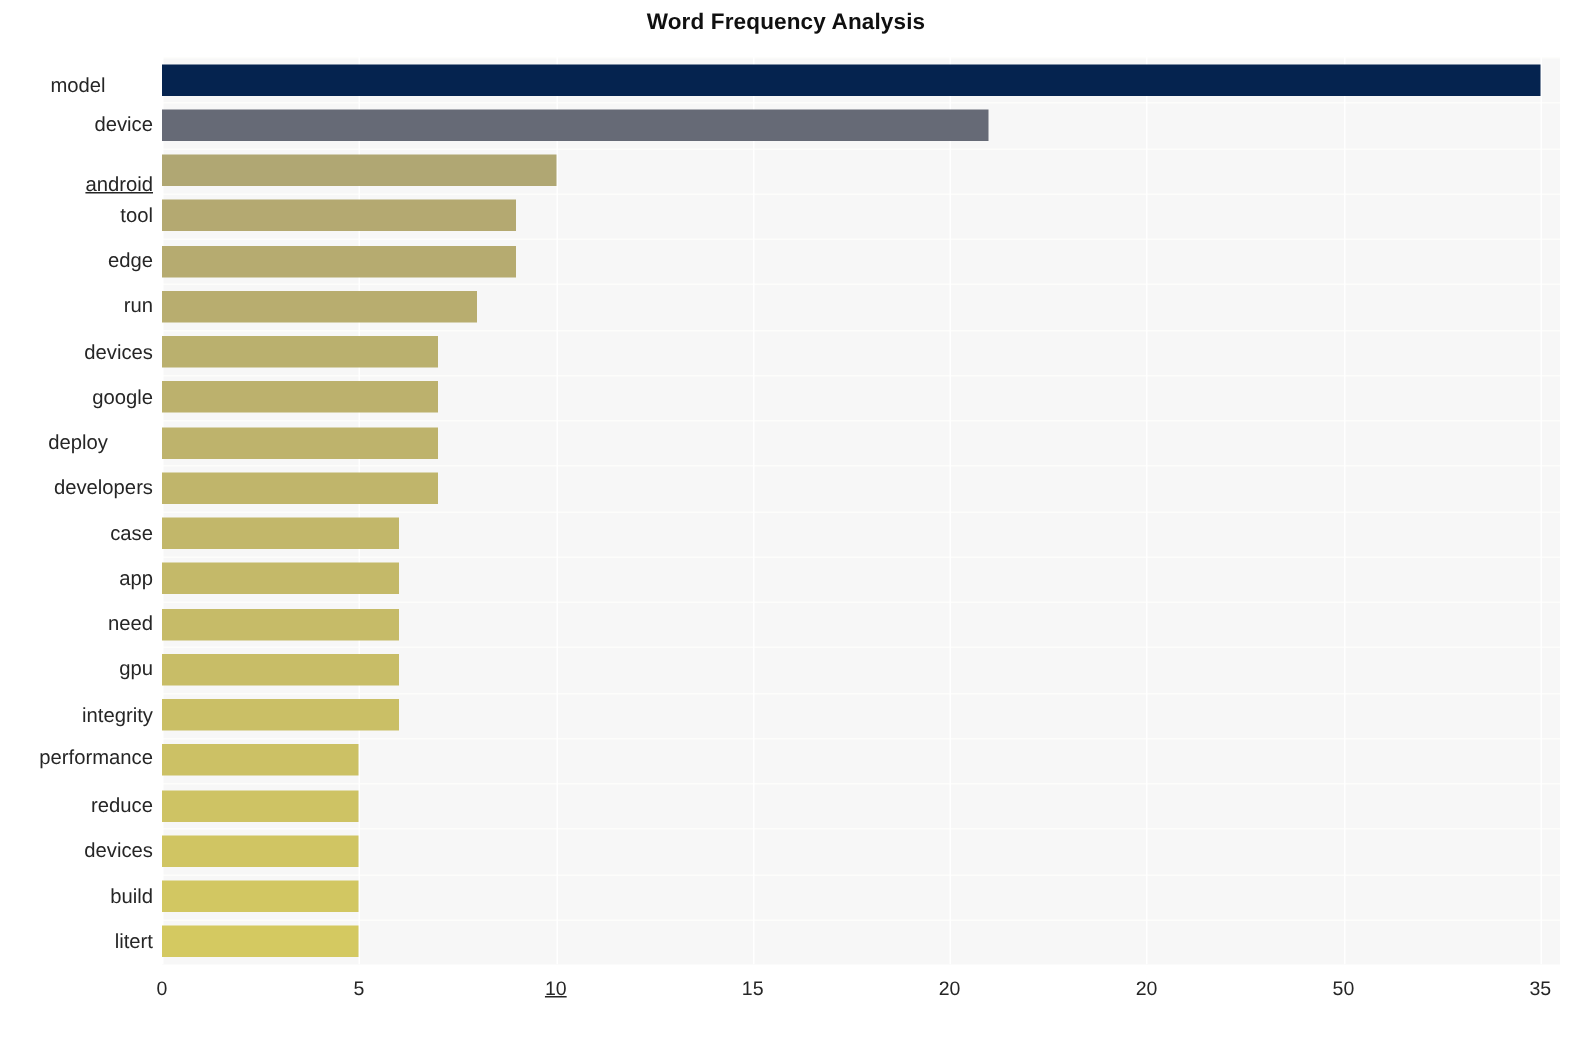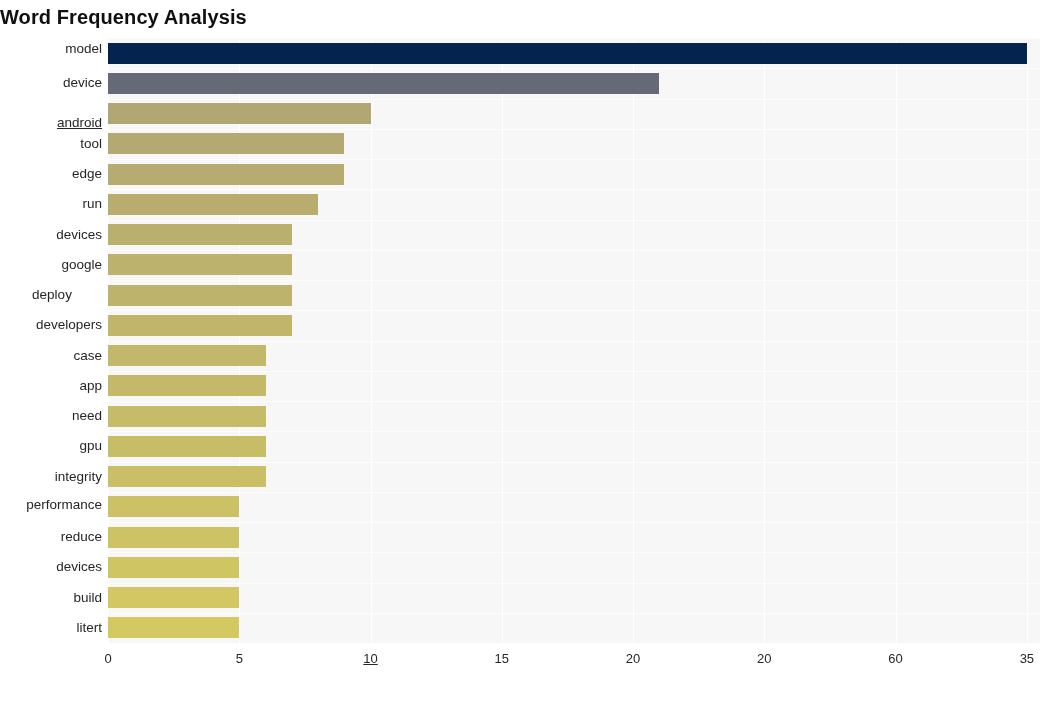--- a/index.html
+++ b/index.html
@@ -22,22 +22,22 @@
     height: 701px;
     background: #ffffff;
   }
 
   
   #chart-title {
     position: absolute;
     left: 0;
     top: 6px;
     width: 1048px;
-    text-align: left;
-    font-size: 20px;
+    text-align: center;
+    font-size: 15px;
     font-weight: bold;
     color: #101010;
     letter-spacing: 0.1px;
     white-space: nowrap;
   }
 
   
   #plot-area {
     position: absolute;
     left: 108px;
@@ -116,21 +116,21 @@
   }
 </style>
 </head>
 <body>
 
 <div id="chart-root">
 
   <div id="chart-title">Word Frequency Analysis</div>
 
   <div id="y-axis">
-      <div class="ytick-label" style="top: 4px;">model</div>
+      <div class="ytick-label" style="top: 12px; text-align: center;">model</div>
       <div class="ytick-label" style="top: 38.375px;">device</div>
       <div class="ytick-label" style="top: 78px; text-decoration: underline;">android</div>
       <div class="ytick-label" style="top: 98.875px;">tool</div>
       <div class="ytick-label" style="top: 129.125px;">edge</div>
       <div class="ytick-label" style="top: 159.375px;">run</div>
       <div class="ytick-label" style="top: 189.625px;">devices</div>
       <div class="ytick-label" style="top: 219.875px;">google</div>
       <div class="ytick-label" style="top: 250.125px; text-align: center;">deploy</div>
       <div class="ytick-label" style="top: 280.375px;">developers</div>
       <div class="ytick-label" style="top: 310.625px;">case</div>
@@ -202,18 +202,18 @@
       </div>
   </div>
 
   <div id="x-axis">
       <div class="xtick-label" style="left: 0px;">0</div>
       <div class="xtick-label" style="left: 131.268px;">5</div>
       <div class="xtick-label" style="left: 262.535px; text-decoration: underline;">10</div>
       <div class="xtick-label" style="left: 393.803px;">15</div>
       <div class="xtick-label" style="left: 525.07px;">20</div>
       <div class="xtick-label" style="left: 656.338px;">20</div>
-      <div class="xtick-label" style="left: 787.606px;">60</div>
+      <div class="xtick-label" style="left: 787.606px;">50</div>
       <div class="xtick-label" style="left: 918.873px;">35</div>
     </div>
 
 
 </div>
 
 </body></html>

